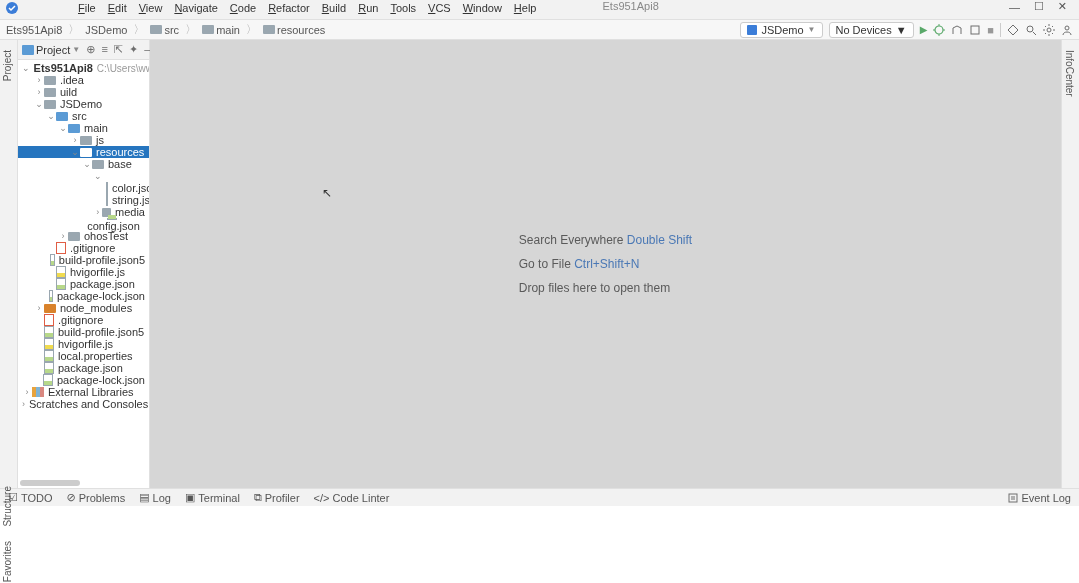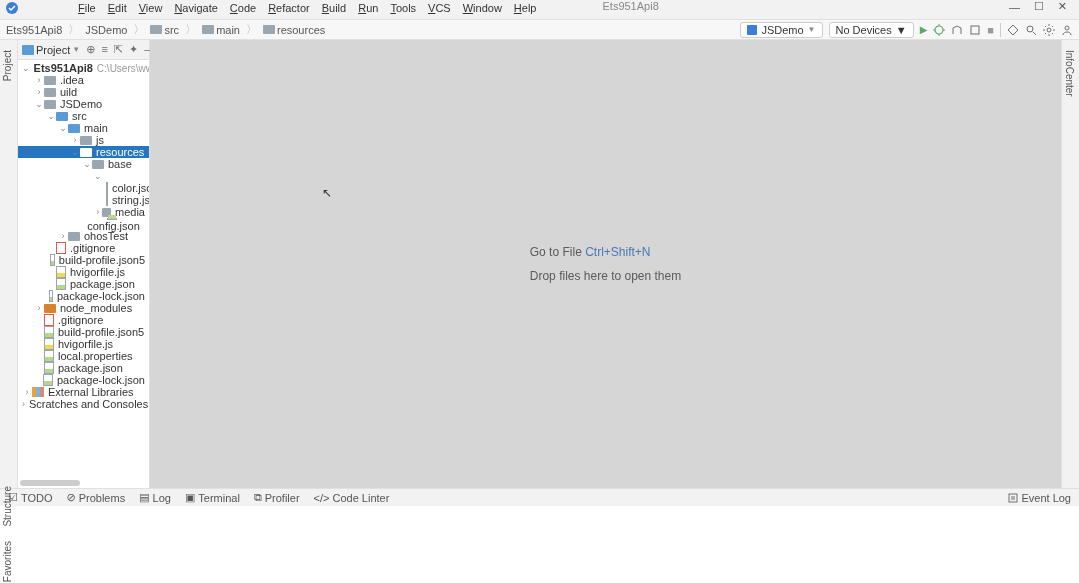--- a/index.html
+++ b/index.html
@@ -366,20 +366,21 @@
           <span class="scratch-icon"></span>
           <span class="tree-label">Scratches and Consoles</span>
         </div>
       </div>
     <div class="tree-scroller-bottom"></div>
   </div>
 
   <div class="editor">
     <div class="cursor-arrow">↖</div>
     <div class="welcome" id="welcome">
+        <div><span class="hint">Search Everywhere </span><span class="key">Double Shift</span></div>
         <div><span class="hint">Go to File </span><span class="key">Ctrl+Shift+N</span></div>
         <div><span class="hint">Drop files here to open them</span></div>
       </div>
   </div>
 
   <div class="right-gutter">
     <div class="vtab">InfoCenter</div>
   </div>
 </div>
 

